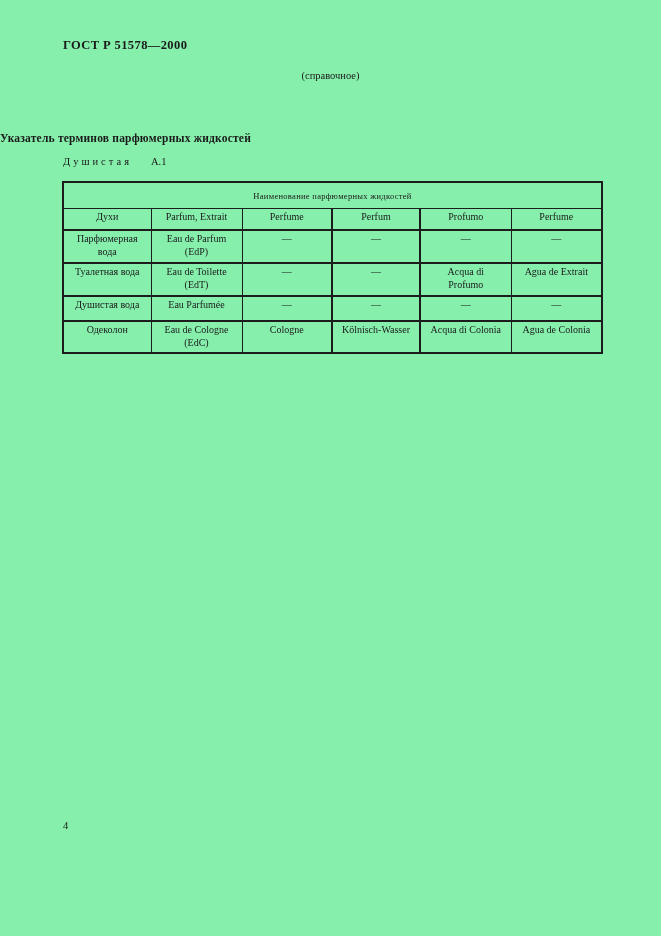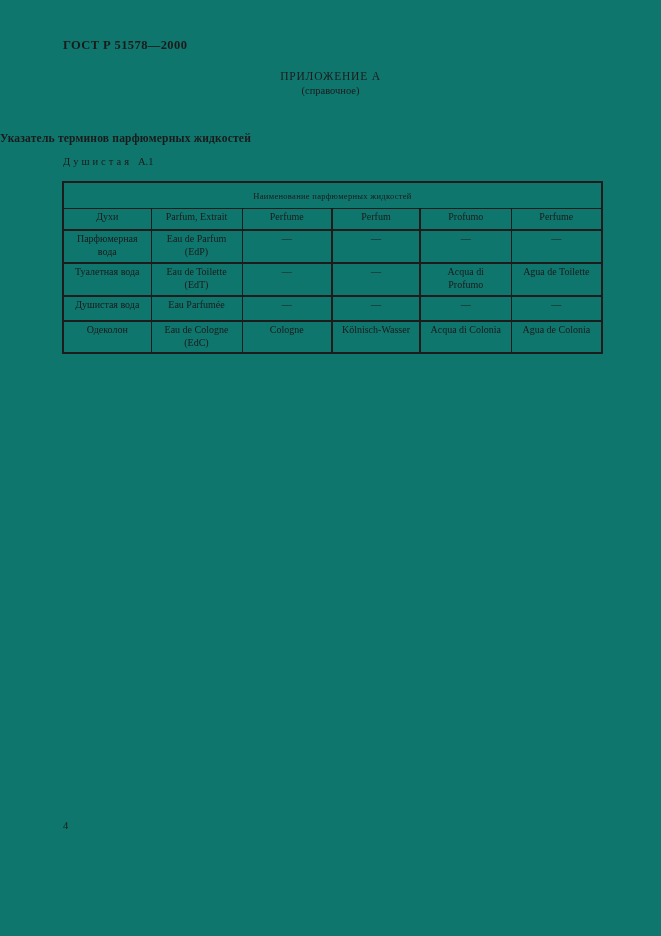--- a/index.html
+++ b/index.html
@@ -4,21 +4,21 @@
 <style>
   html, body {
     margin: 0;
     padding: 0;
     background: #e8e8e8;
   }
   .page {
     position: relative;
     width: 661px;
     height: 936px;
-    background: #0f766e;
+    background: #86efac;
     font-family: "Liberation Serif", "DejaVu Serif", serif;
     color: #1a1a1a;
     overflow: hidden;
     margin: 0 auto;
   }
   .doc-number {
     position: absolute;
     left: 63px;
     top: 38px;
     font-size: 12.5px;
@@ -53,21 +53,21 @@
   .table-label {
     position: absolute;
     left: 63px;
     top: 156px;
     font-size: 10.5px;
   }
   .table-label-word {
     letter-spacing: 3px;
   }
   .table-label-number {
-    margin-left: 6px;
+    margin-left: 19px;
   }
   table.terms {
     position: absolute;
     left: 62px;
     top: 181px;
     width: 539px;
     border-collapse: collapse;
     table-layout: fixed;
   }
   table.terms, table.terms th, table.terms td {
@@ -121,21 +121,20 @@
   }
 </style>
 </head>
 <body>
 
 <div class="page">
 
   <div class="doc-number">ГОСТ Р 51578—2000</div>
 
   <div class="appendix">
-    <div class="appendix-title">ПРИЛОЖЕНИЕ А</div>
     <div class="appendix-subtitle">(справочное)</div>
   </div>
 
   <div class="section-title">Указатель терминов парфюмерных жидкостей</div>
 
   <div class="table-label">
     <span class="table-label-word">Душистая</span><span class="table-label-number">А.1</span>
   </div>
 
   <table class="terms">
@@ -171,21 +170,21 @@
         <td>—</td>
       </tr>
       <tr class="data-row r2">
         <td>Туалетная вода</td>
         <td>Eau de Toilette
 (EdT)</td>
         <td>—</td>
         <td class="bl2">—</td>
         <td class="bl2">Acqua di
 Profumo</td>
-        <td>Agua de Toilette</td>
+        <td>Agua de Extrait</td>
       </tr>
       <tr class="data-row r4">
         <td>Душистая вода</td>
         <td>Eau Parfumée</td>
         <td>—</td>
         <td class="bl2">—</td>
         <td class="bl2">—</td>
         <td>—</td>
       </tr>
       <tr class="data-row r3">

